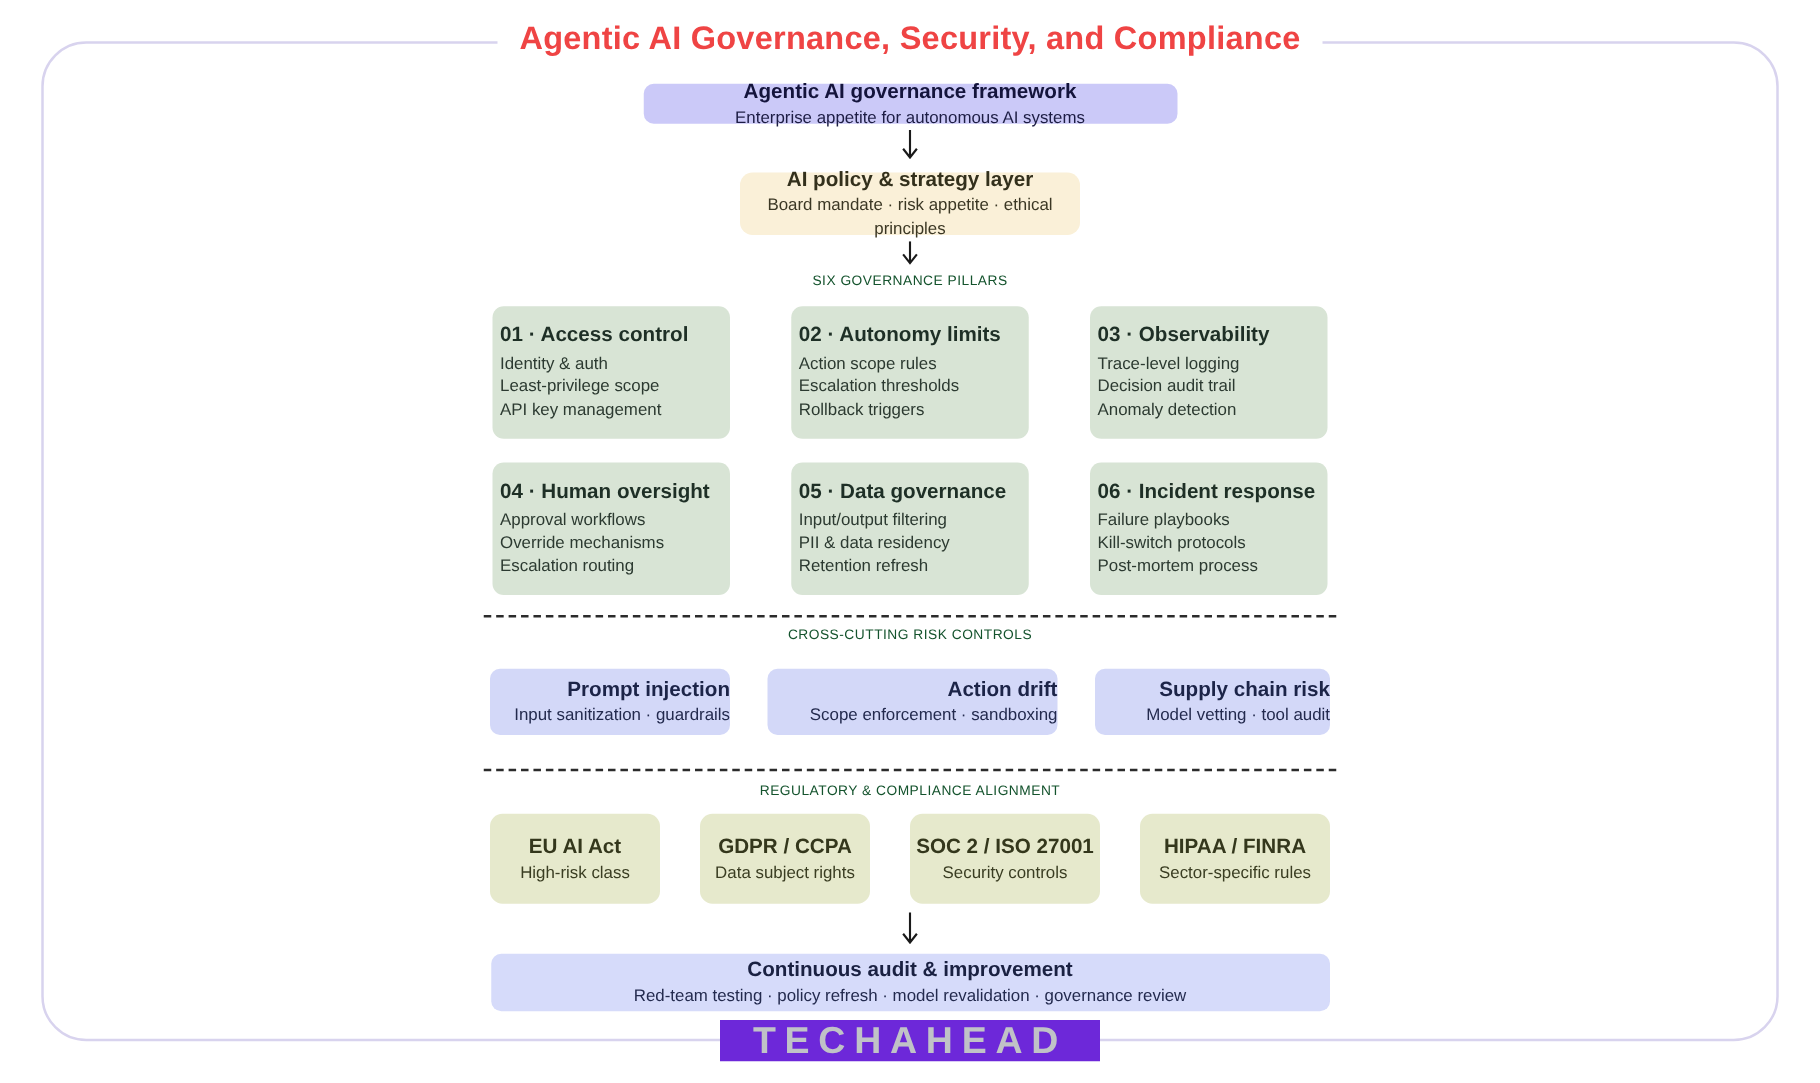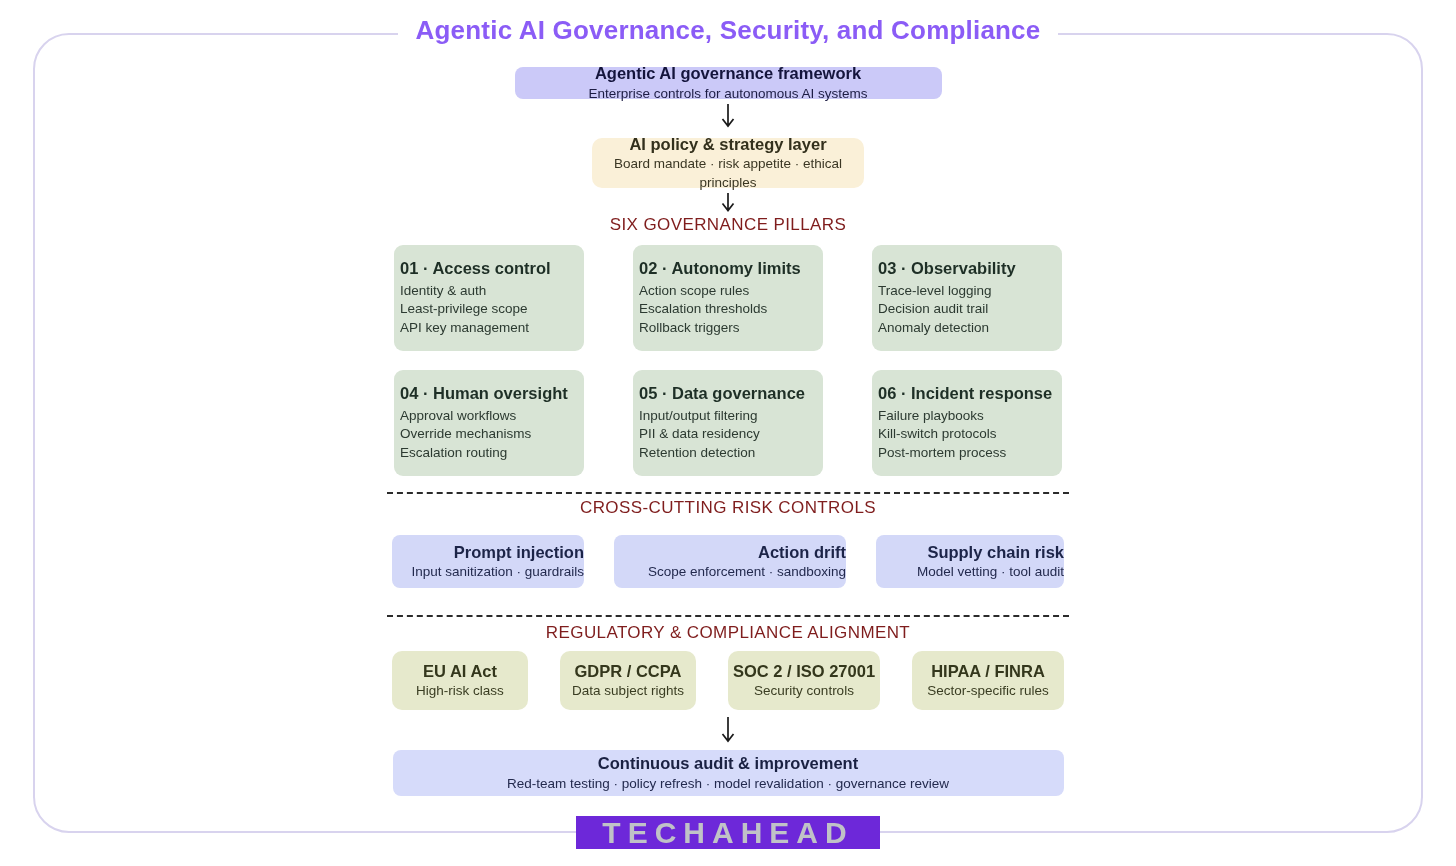--- a/index.html
+++ b/index.html
@@ -7,21 +7,21 @@
     width:1456px;height:866px;position:relative;background:#ffffff;
     font-family:"Liberation Sans", sans-serif;overflow:hidden;
     -webkit-font-smoothing:antialiased;
   }
   .frame{
     position:absolute;left:33px;top:33px;width:1386px;height:796px;
     border:2px solid #d8d3ee;border-radius:36px;
   }
   .page-title{
     position:absolute;top:-20px;left:0;right:0;text-align:center;
-    font-size:26px;font-weight:bold;color:#8b5cf6;letter-spacing:.2px;
+    font-size:26px;font-weight:bold;color:#ef4444;letter-spacing:.2px;
   }
   .page-title span{background:#ffffff;padding:0 18px;}
   .stack{
     position:absolute;left:0;top:0;width:100%;
     display:flex;flex-direction:column;align-items:center;
   }
   .node{
     border-radius:8px;text-align:center;display:flex;flex-direction:column;
     justify-content:center;box-sizing:border-box;
   }
@@ -31,21 +31,21 @@
   .framework .t{color:#14143c;}
   .framework .s{color:#1d1d44;}
   .policy{width:272px;height:50px;background:#faf0d8;border-radius:10px;margin-top:8px;}
   .policy .t{color:#33301c;}
   .policy .s{color:#3b3724;}
   .arrow{flex:0 0 auto;}
   .a1{margin-top:4px;}
   .a2{margin-top:5px;}
   .a3{margin-top:6px;}
   .section-label{
-    font-size:17px;color:#7f1d1d;letter-spacing:.4px;line-height:16px;
+    font-size:11px;color:#14532d;letter-spacing:.4px;line-height:16px;
     text-align:center;
   }
   .lbl-pillars{margin-top:3px;}
   .lbl-risk{margin-top:6px;}
   .lbl-reg{margin-top:8px;}
   .pillar-grid{
     display:grid;grid-template-columns:190px 190px 190px;
     column-gap:49px;row-gap:19px;margin-top:12px;
   }
   .pillar{
@@ -60,21 +60,21 @@
   }
   .divider.d2{margin-top:27px;}
   .risk-row{display:flex;gap:30px;margin-top:19px;}
   .risk{height:53px;background:#d3d8f8;align-items:flex-end;}
   .risk .t{color:#1c2448;font-size:16.5px;}
   .risk .s{color:#232a4e;}
   .risk.w1{width:192px;}
   .risk.w2{width:232px;padding-left:32px;}
   .risk.w3{width:188px;}
   .reg-row{display:flex;gap:32px;margin-top:10px;}
-  .reg{height:59px;background:#e6e9cc;border-radius:10px;}
+  .reg{height:72px;background:#e6e9cc;border-radius:10px;}
   .reg .t{color:#34371c;font-size:16.5px;}
   .reg .s{color:#3a3d22;}
   .reg.w1,.reg.w2{width:136px;}
   .reg.w3,.reg.w4{width:152px;}
   .audit{width:671px;height:46px;background:#d6dbfa;margin-top:5px;}
   .audit .t{color:#1a2142;}
   .audit .s{color:#232a4e;}
   .watermark{
     position:absolute;bottom:-19px;left:0;right:0;text-align:center;
   }
@@ -86,21 +86,21 @@
 </head>
 <body>
 
 <div class="frame">
   <div class="page-title"><span>Agentic AI Governance, Security, and Compliance</span></div>
 
   <div class="stack">
 
     <div class="node framework">
       <div class="t">Agentic AI governance framework</div>
-      <div class="s">Enterprise controls for autonomous AI systems</div>
+      <div class="s">Enterprise appetite for autonomous AI systems</div>
     </div>
 
     <svg class="arrow a1" width="16" height="27" viewBox="0 0 16 27">
         <path d="M8 1 V 22 M2.5 16 L8 23 L13.5 16" stroke="#1a1a1a" stroke-width="1.7" fill="none"></path>
       </svg>
 
     <div class="node policy">
       <div class="t">AI policy &amp; strategy layer</div>
       <div class="s">Board mandate · risk appetite · ethical principles</div>
     </div>
@@ -133,21 +133,21 @@
       <div class="pillar">
         <div class="t">04 · Human oversight</div>
         <div class="li">Approval workflows</div>
         <div class="li">Override mechanisms</div>
         <div class="li">Escalation routing</div>
       </div>
       <div class="pillar">
         <div class="t">05 · Data governance</div>
         <div class="li">Input/output filtering</div>
         <div class="li">PII &amp; data residency</div>
-        <div class="li">Retention detection</div>
+        <div class="li">Retention refresh</div>
       </div>
       <div class="pillar">
         <div class="t">06 · Incident response</div>
         <div class="li">Failure playbooks</div>
         <div class="li">Kill-switch protocols</div>
         <div class="li">Post-mortem process</div>
       </div>
     </div>
 
     <div class="divider d1"></div>

